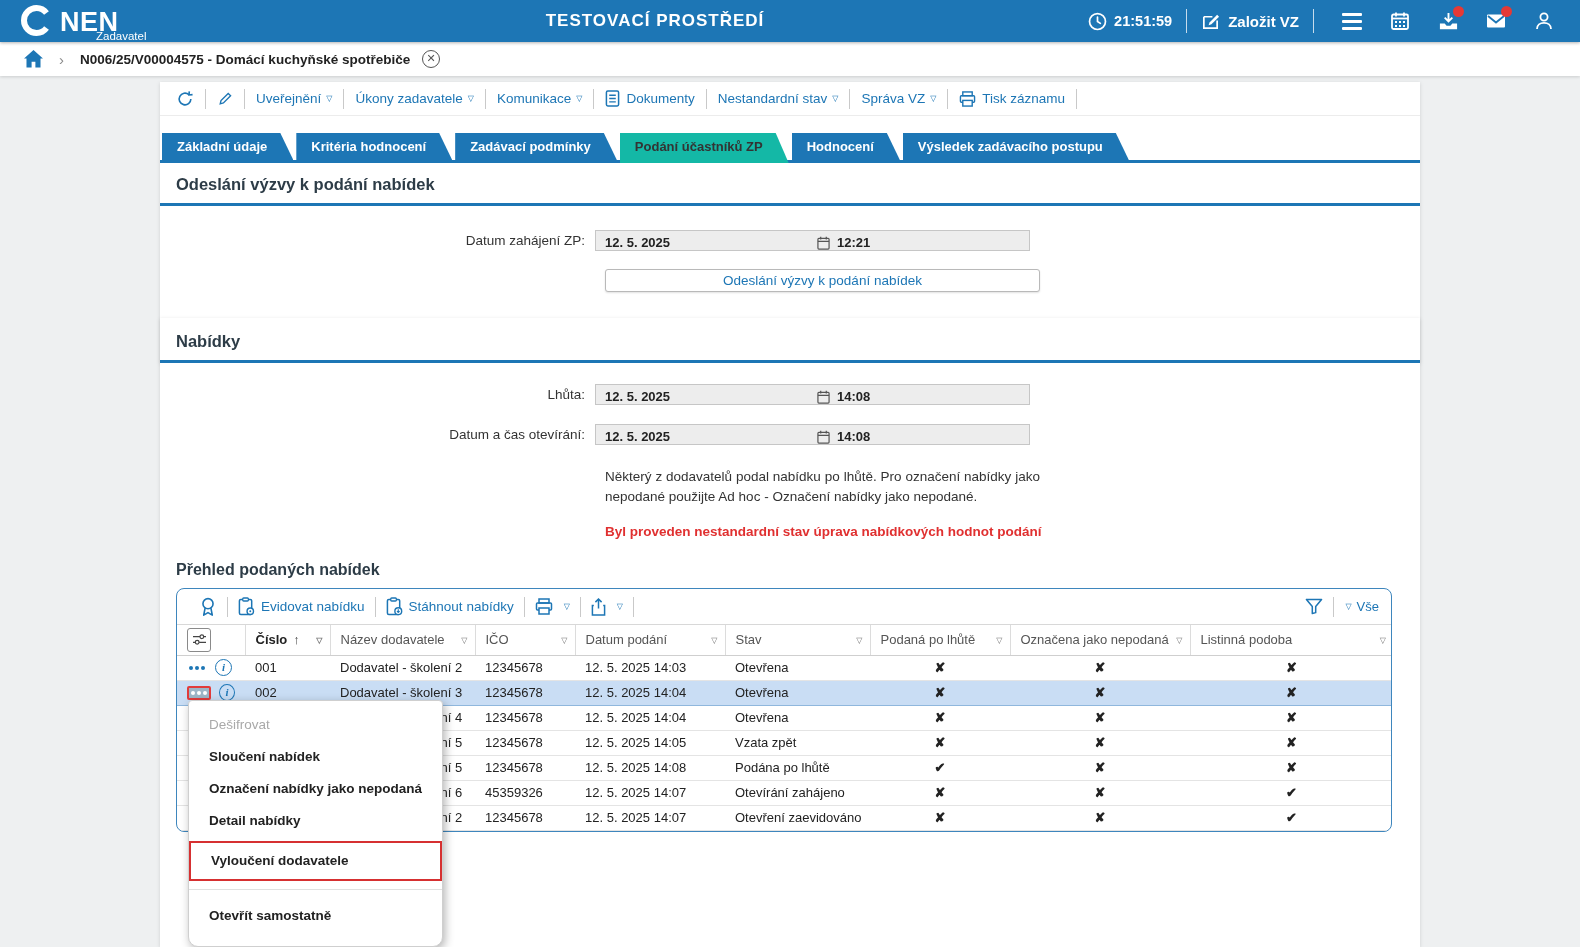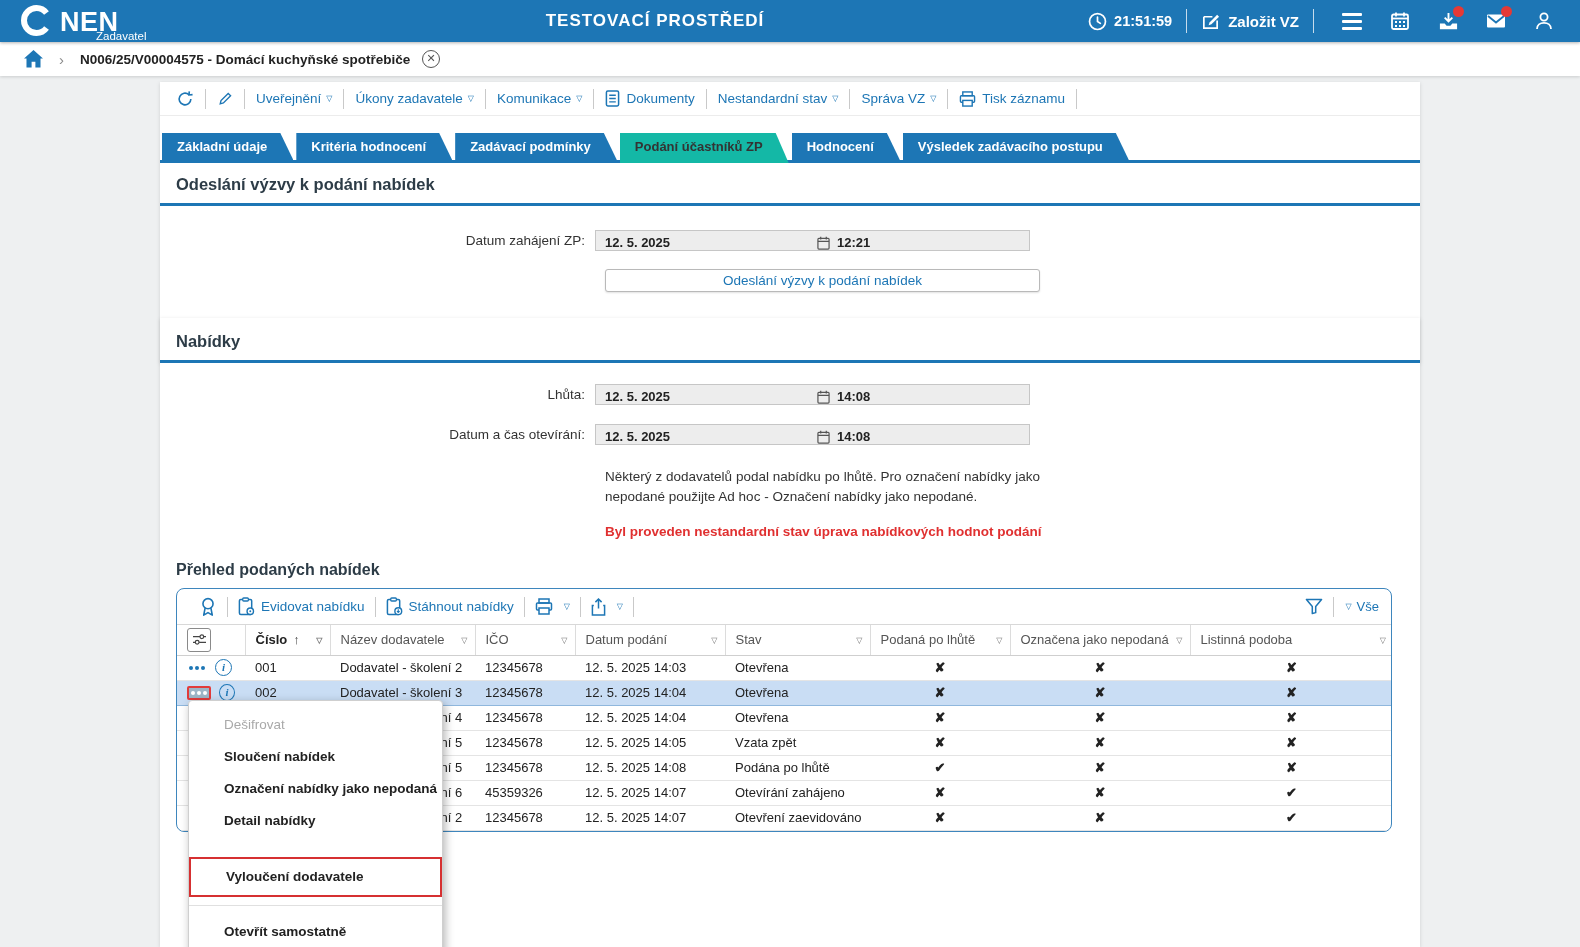--- a/index.html
+++ b/index.html
@@ -88,23 +88,23 @@
   .dots.active { background:#9db6c7; border:2px solid #e23b3b; border-radius:2px; }
   .dots.active i { background:#fff; }
   .info-ic { width:17px; height:17px; border:1.5px solid #1d76b5; border-radius:50%; color:#1d76b5; font-size:11px; font-weight:bold; font-family:"Liberation Serif",serif; font-style:italic; text-align:center; line-height:14px; cursor:pointer; }
   td.mark { text-align:center; font-weight:bold; }
   .mark-no { color:#d13434; font-size:13px; }
   .mark-yes { color:#33a02c; font-size:13px; }
   .hdr-tool { width:24px; height:24px; border:1px solid #8a8a8a; border-radius:3px; display:flex; align-items:center; justify-content:center; color:#444; cursor:pointer; }
 
   
   .ctxmenu { position:absolute; left:188px; top:700px; width:255px; background:#fff; border:1px solid #cfcfcf; border-radius:4px 4px 10px 10px; box-shadow:2px 3px 10px rgba(0,0,0,.3); z-index:40; }
-  .cm-item { padding:0 35px; height:32px; line-height:32px; font-size:13.5px; font-weight:600; color:#222; cursor:pointer; white-space:nowrap; }
+  .cm-item { padding:0 20px; height:32px; line-height:32px; font-size:13.5px; font-weight:600; color:#222; cursor:pointer; white-space:nowrap; }
   .cm-item.disabled { color:#a9a9a9; font-weight:400; cursor:default; }
-  .cm-red { border:2px solid #d63031; margin-top:20px; }
+  .cm-red { border:2px solid #d63031; margin-top:4px; }
   .cm-red .cm-item { height:36px; line-height:36px; }
   .cm-last { border-top:1px solid #e0e0e0; margin-top:8px; padding:10px 0 14px 0; }
 
   svg { display:block; }
 </style>
 </head>
 <body>
 
 <div class="root">
 

